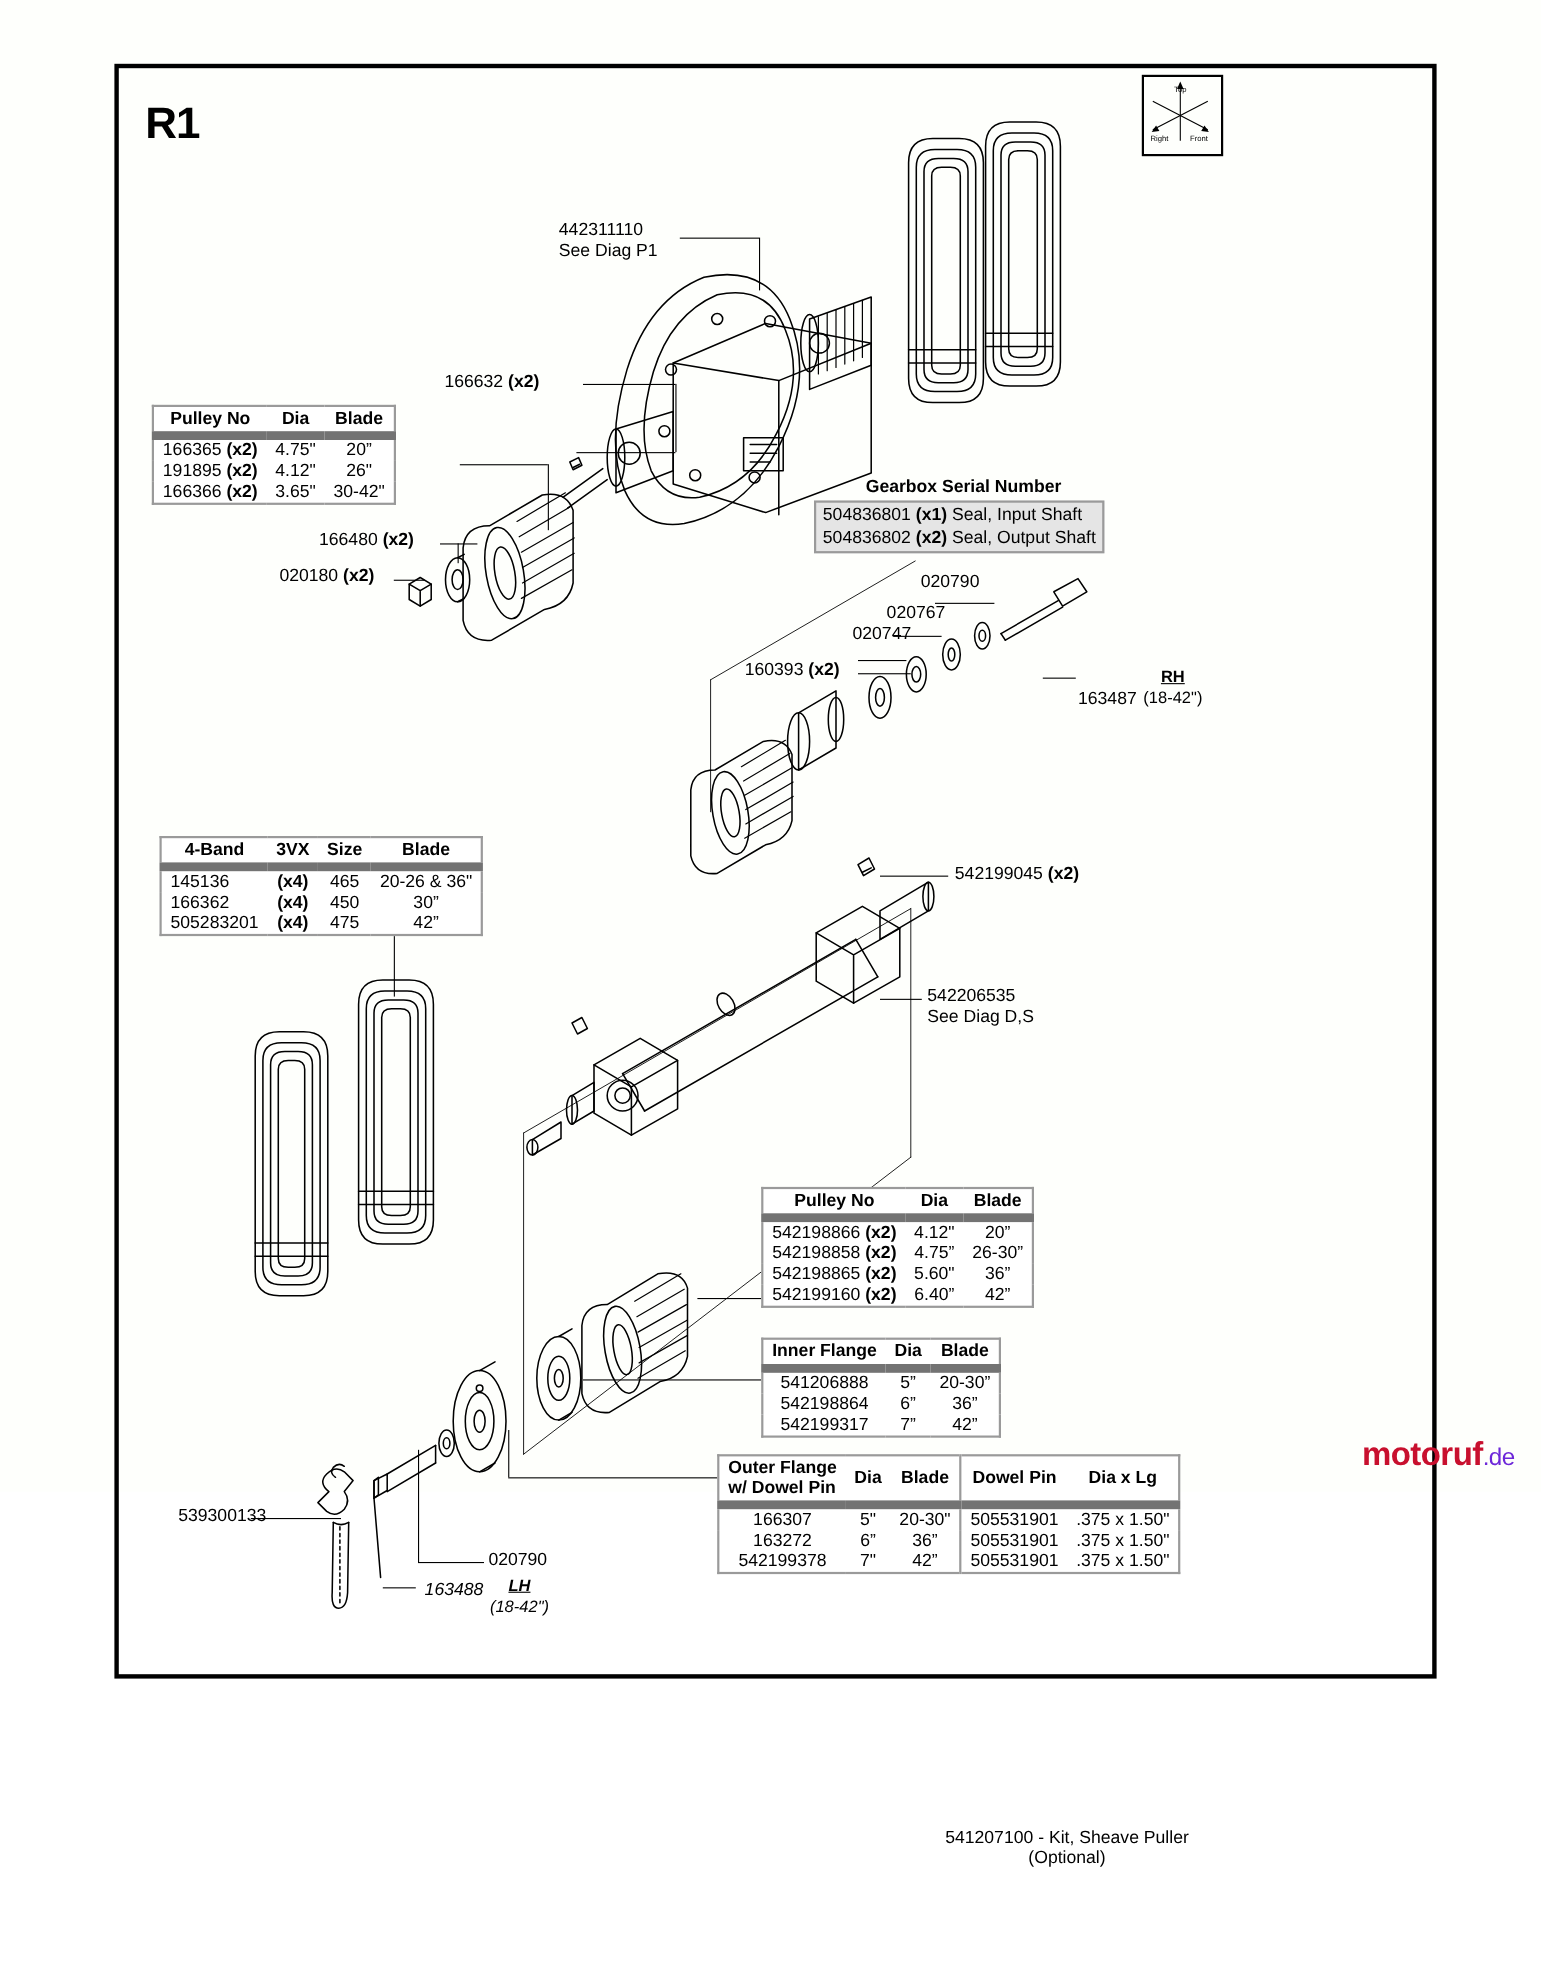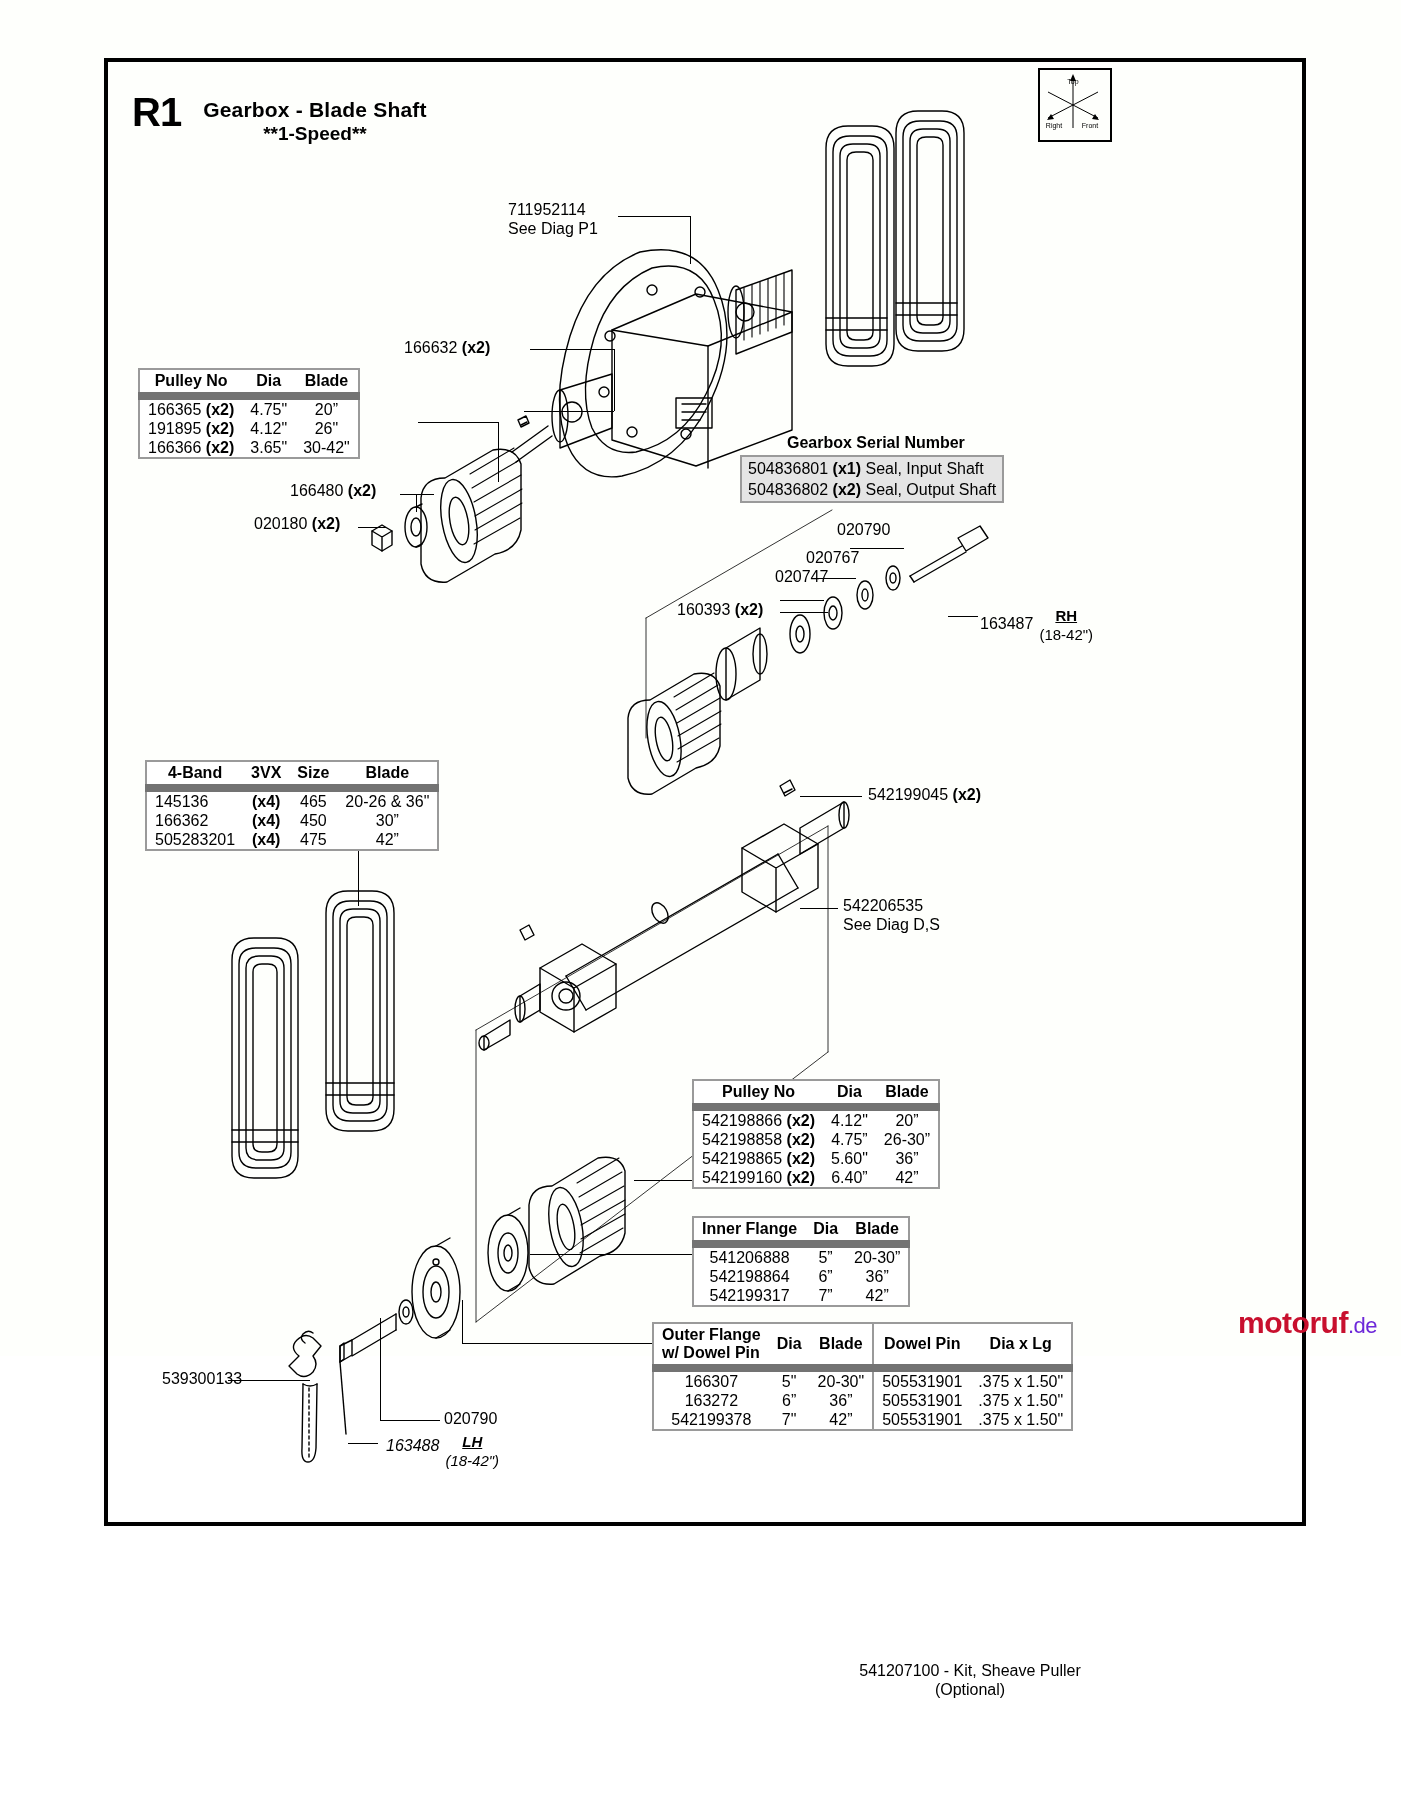--- a/index.html
+++ b/index.html
@@ -55,24 +55,20 @@
 </style>
 </head>
 <body>
 
 <div id="sheet">
 
   <div class="page-border"></div>
 
   <div class="title-wrap">
     <div class="sec-code">R1</div>
-    <div class="title-texts">
-      <div class="title-main">Gearbox - Blade Shaft</div>
-      <div class="title-sub">**1-Speed**</div>
-    </div>
   </div>
 
   <div class="compass">
     <svg width="66" height="66" viewBox="0 0 66 66">
       <line x1="33" y1="6" x2="33" y2="58" stroke="#000" stroke-width="1"></line>
       <line x1="8" y1="22" x2="58" y2="48" stroke="#000" stroke-width="1"></line>
       <line x1="8" y1="48" x2="58" y2="22" stroke="#000" stroke-width="1"></line>
       <polygon points="33,4 30,11 36,11" fill="#000"></polygon>
       <polygon points="7,50 14,49 11,44" fill="#000"></polygon>
       <polygon points="59,50 52,49 55,44" fill="#000"></polygon>
@@ -357,21 +353,21 @@
   <div class="ln h" style="left:530px;top:1254px;width:162px;"></div>
   <div class="ln h" style="left:462px;top:1343px;width:192px;"></div>
   <div class="ln v" style="left:462px;top:1300px;height:43px;"></div>
 
   <div class="ln h" style="left:228px;top:1380px;width:82px;"></div>
   <div class="ln h" style="left:380px;top:1420px;width:60px;"></div>
   <div class="ln v" style="left:380px;top:1318px;height:102px;"></div>
   <div class="ln h" style="left:348px;top:1443px;width:30px;"></div>
 
   <div class="lbl" style="left:508px;top:200px;">
-    <div>711952114</div>
+    <div>442311110</div>
     <div class="b">See Diag P1</div>
   </div>
 
   <div class="lbl" style="left:404px;top:338px;">
     <span>166632</span>
     <span class="bq">(x2)</span>
   </div>
 
   <div class="lbl" style="left:290px;top:481px;">
     <span>166480</span>
@@ -393,21 +389,21 @@
   </div>
   <div class="lbl" style="left:775px;top:567px;">
     <span>020747</span>
   </div>
   <div class="lbl" style="left:677px;top:600px;">
     <span>160393</span>
     <span class="bq">(x2)</span>
   </div>
 
   <div class="lbl" style="left:980px;top:606px;display:flex;align-items:flex-start;">
-    <span style="margin-top:8px;">163487</span>
+    <span style="margin-top:20px;">163487</span>
     <span style="margin-left:6px;text-align:center;">
       <span class="hand" style="display:block;">RH</span>
       <span class="handsub" style="display:block;">(18-42")</span>
     </span>
   </div>
 
   <div class="lbl" style="left:868px;top:785px;">
     <span>542199045</span>
     <span class="bq">(x2)</span>
   </div>

